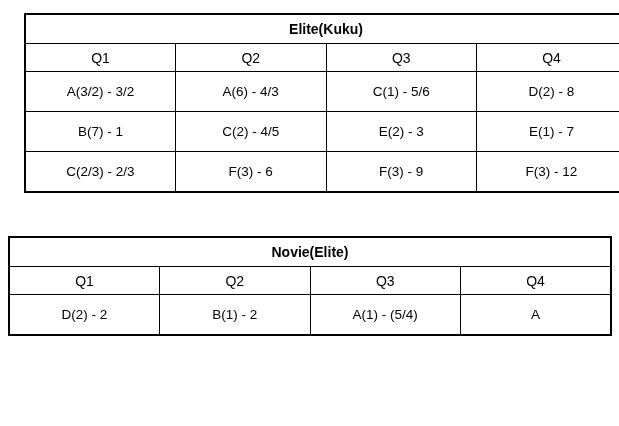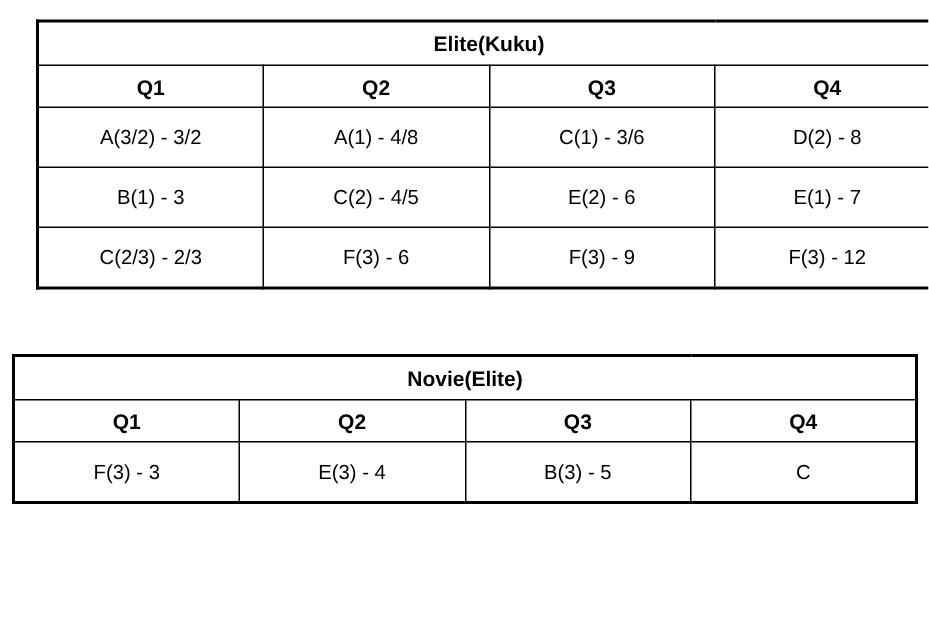--- a/index.html
+++ b/index.html
@@ -37,21 +37,21 @@
     white-space: nowrap;
   }
   tr.title-row td {
     height: 28px;
     font-size: 14px;
     font-weight: bold;
   }
   tr.header-row th {
     height: 27px;
     font-size: 14px;
-    font-weight: bold;
+    font-weight: normal;
   }
   tr.data-row td {
     height: 39px;
     font-size: 13.5px;
     font-weight: normal;
   }
 </style>
 </head>
 <body>
 
@@ -63,28 +63,28 @@
         <td colspan="4">Elite(Kuku)</td>
       </tr>
       <tr class="header-row">
         <th>Q1</th>
         <th>Q2</th>
         <th>Q3</th>
         <th>Q4</th>
       </tr>
       <tr class="data-row">
         <td>A(3/2) - 3/2</td>
-        <td>A(1) - 4/8</td>
-        <td>C(1) - 3/6</td>
+        <td>A(6) - 4/3</td>
+        <td>C(1) - 5/6</td>
         <td>D(2) - 8</td>
       </tr>
       <tr class="data-row">
-        <td>B(1) - 3</td>
+        <td>B(7) - 1</td>
         <td>C(2) - 4/5</td>
-        <td>E(2) - 6</td>
+        <td>E(2) - 3</td>
         <td>E(1) - 7</td>
       </tr>
       <tr class="data-row">
         <td>C(2/3) - 2/3</td>
         <td>F(3) - 6</td>
         <td>F(3) - 9</td>
         <td>F(3) - 12</td>
       </tr>
     </tbody>
   </table>
@@ -94,21 +94,21 @@
       <tr class="title-row">
         <td colspan="4">Novie(Elite)</td>
       </tr>
       <tr class="header-row">
         <th>Q1</th>
         <th>Q2</th>
         <th>Q3</th>
         <th>Q4</th>
       </tr>
       <tr class="data-row">
-        <td>F(3) - 3</td>
-        <td>E(3) - 4</td>
-        <td>B(3) - 5</td>
-        <td>C</td>
+        <td>D(2) - 2</td>
+        <td>B(1) - 2</td>
+        <td>A(1) - (5/4)</td>
+        <td>A</td>
       </tr>
     </tbody>
   </table>
 
 </div>
 
 </body></html>

